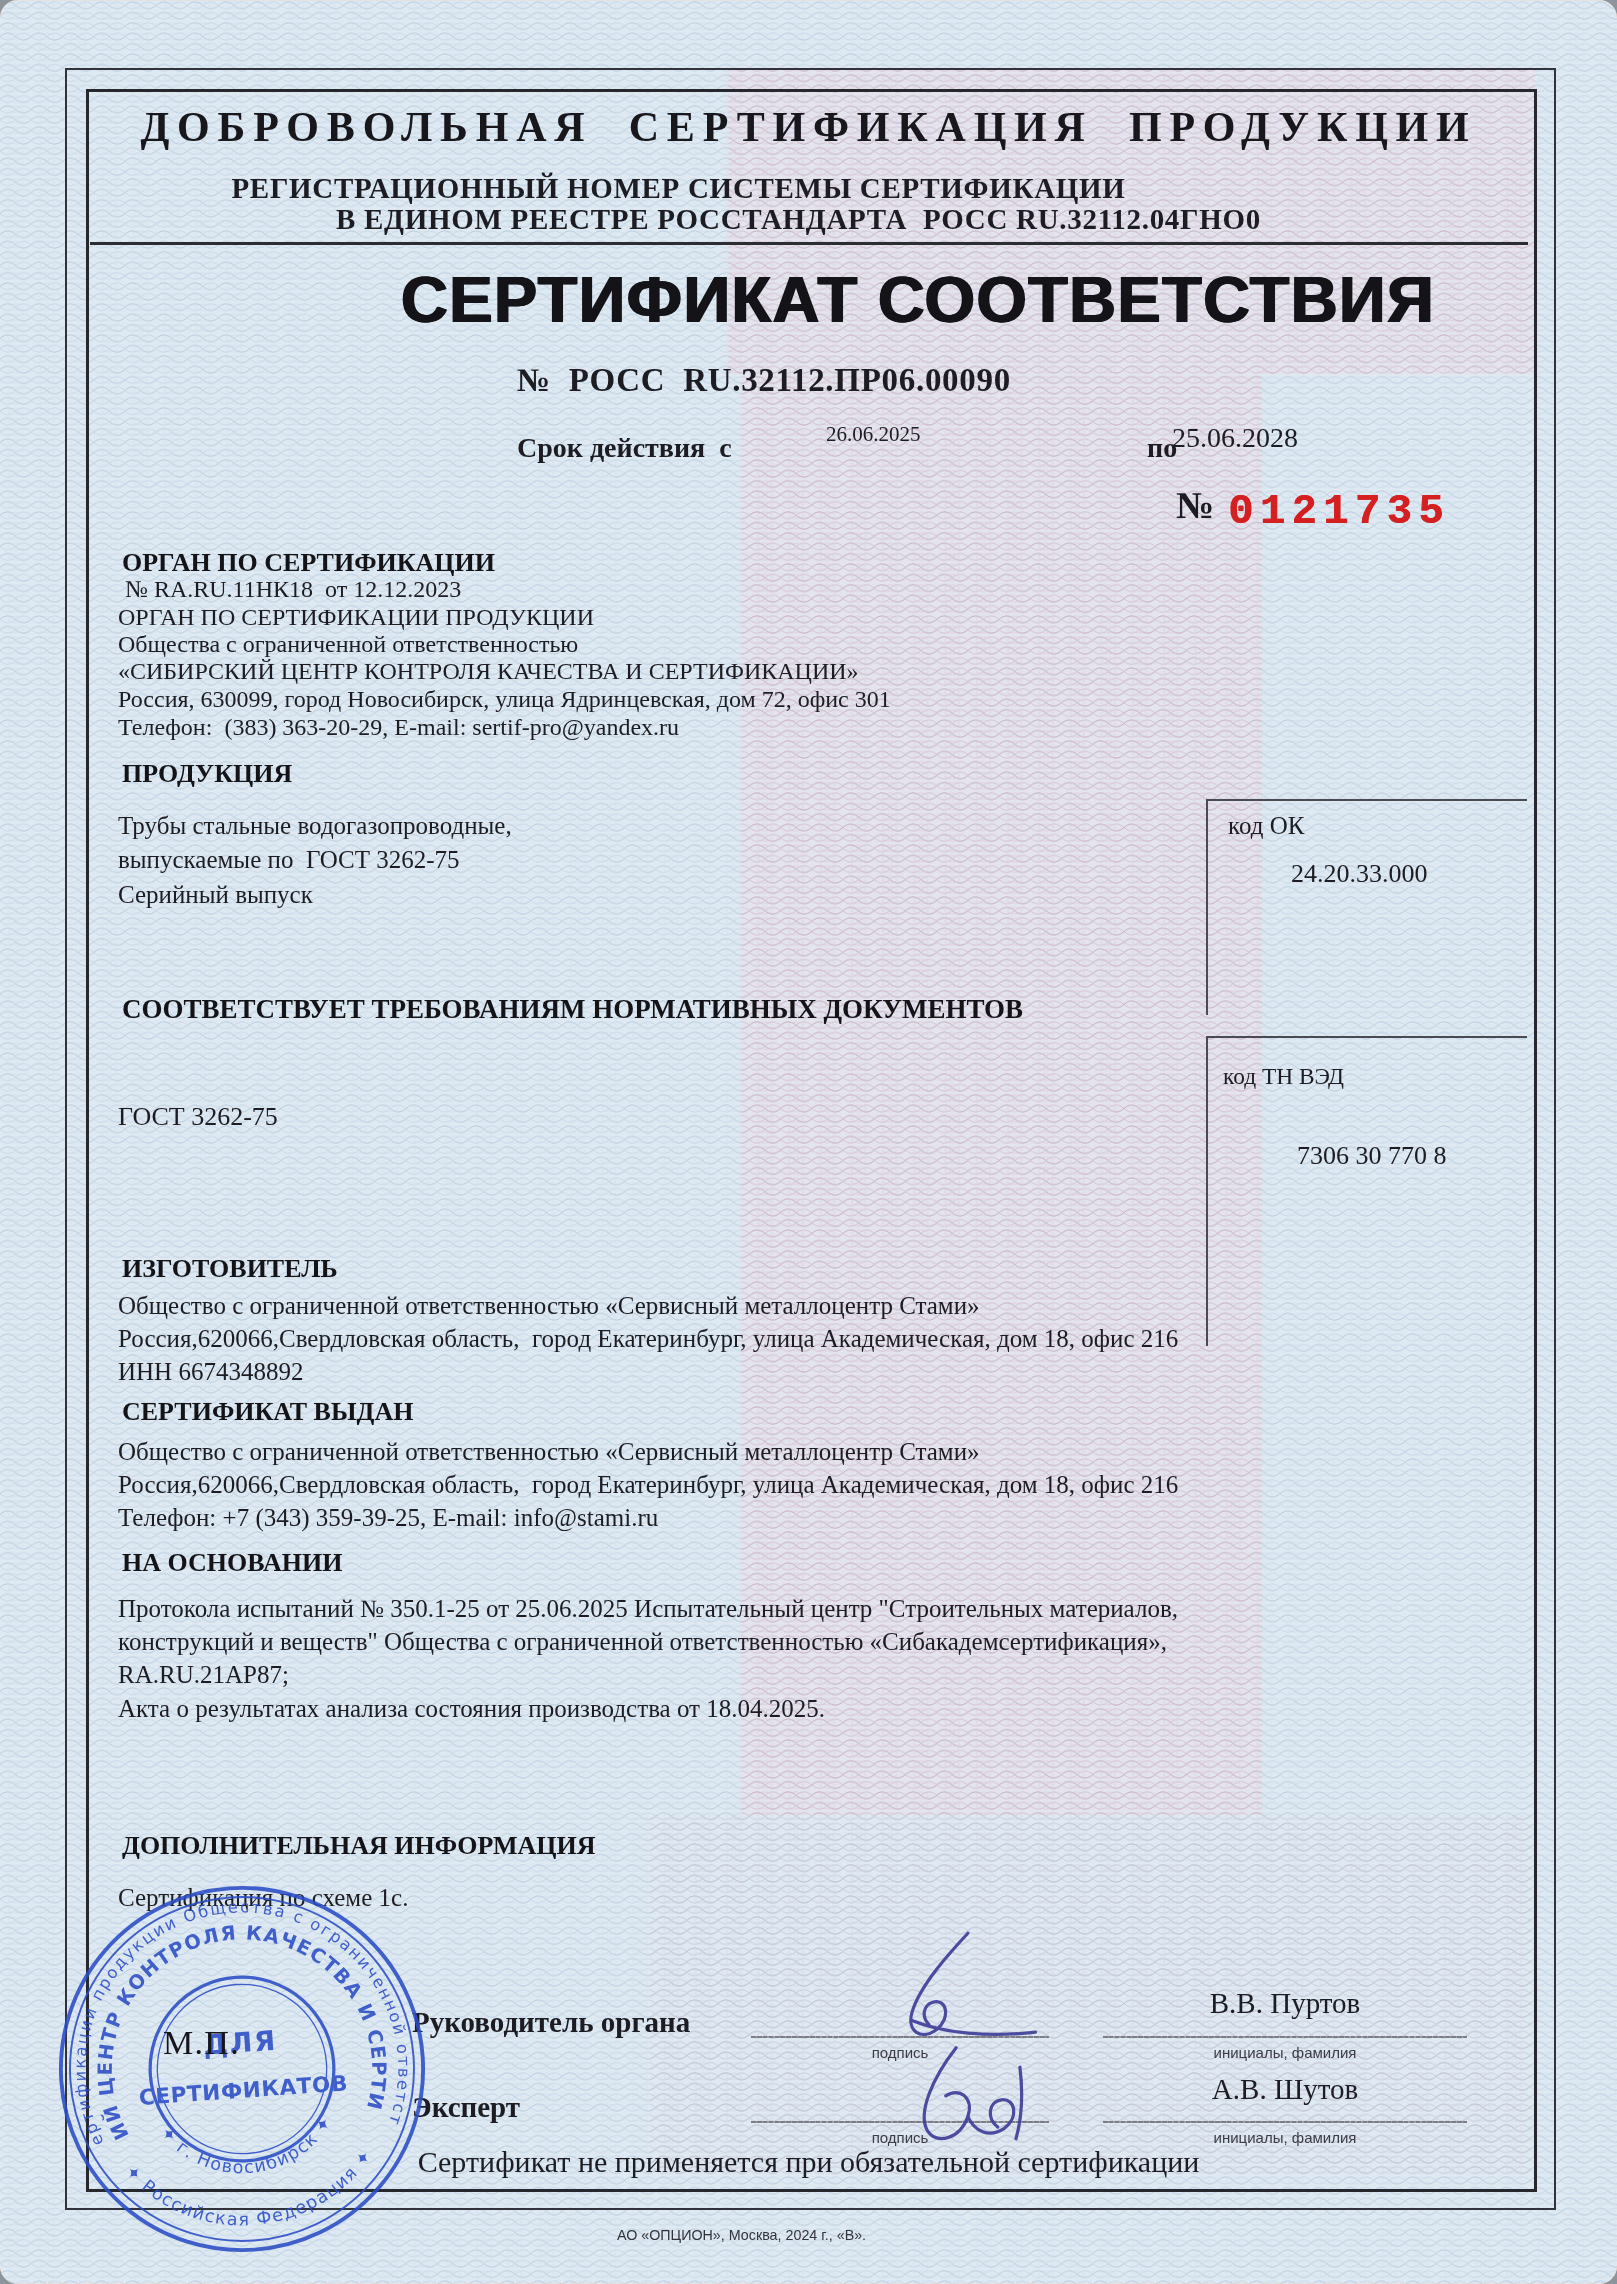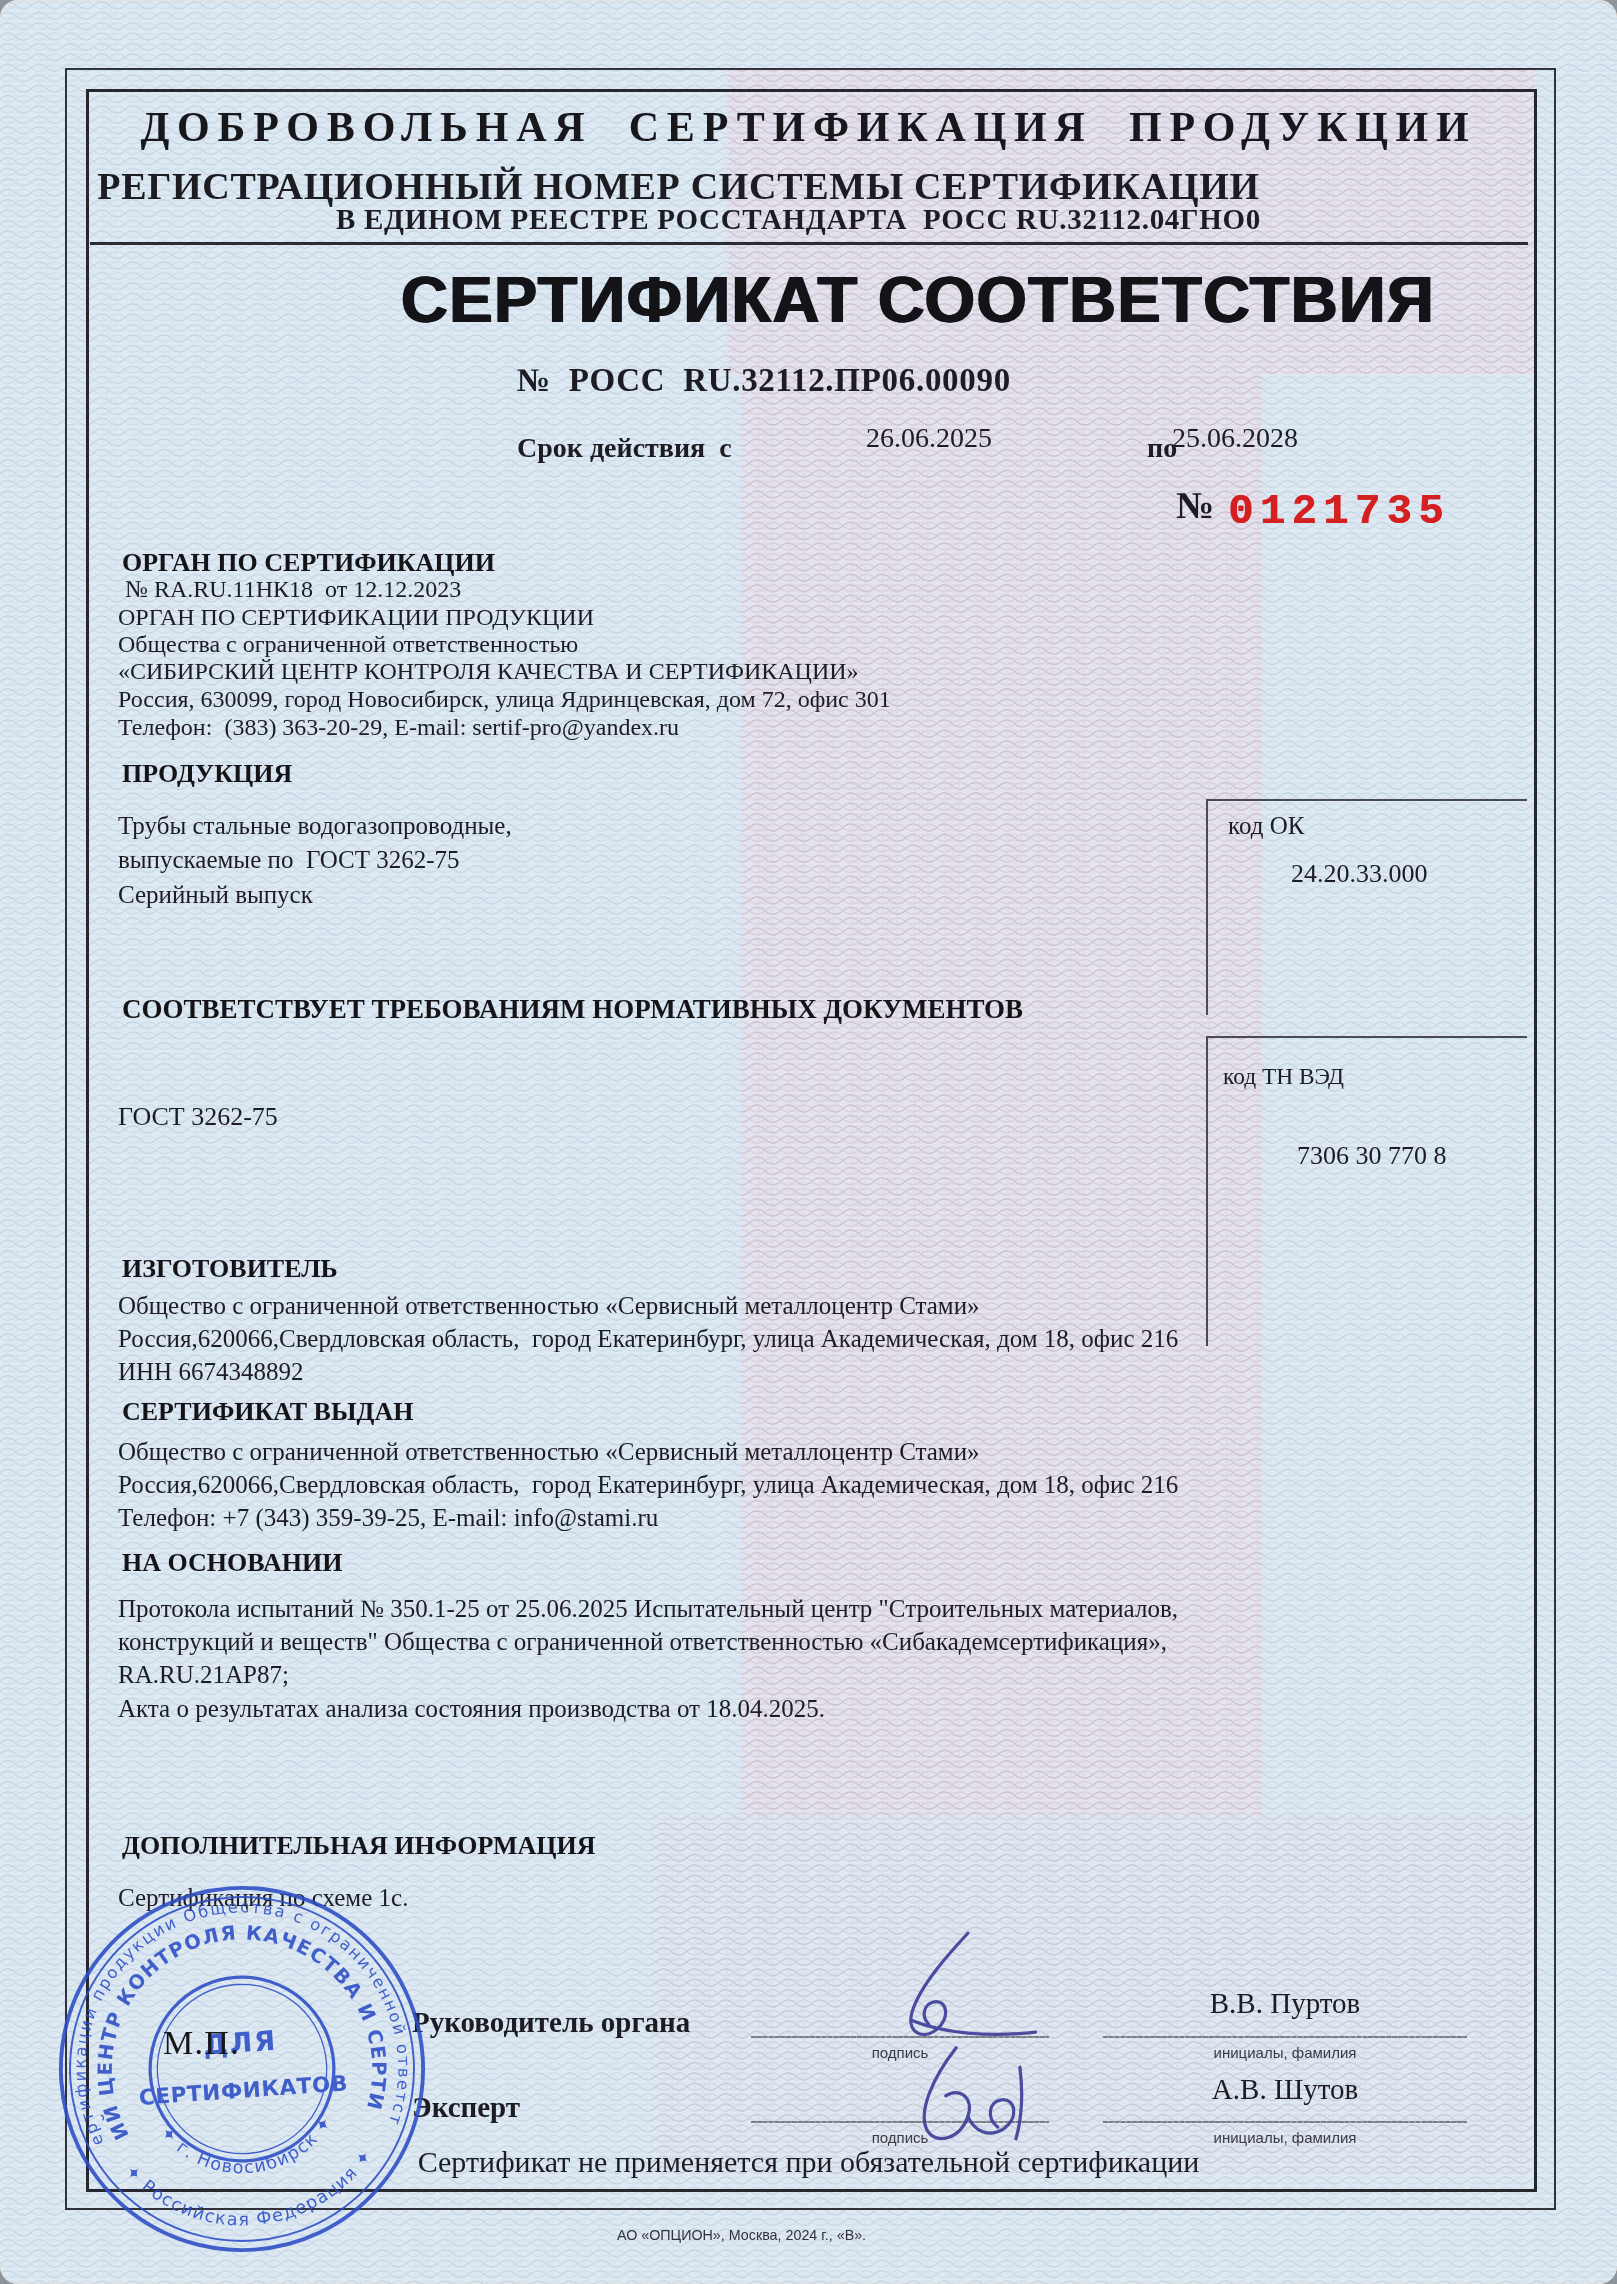--- a/index.html
+++ b/index.html
@@ -49,28 +49,28 @@
       <rect x="1140" y="575" width="800" height="2215" fill="url(#ppink)" opacity="0.75"></rect>
       <rect x="1000" y="2790" width="1354" height="555" fill="url(#ppink)" opacity="0.40"></rect>
     </g>
   </svg>
 
   <div class="frame-outer"></div>
   <div class="frame-inner"></div>
   <div class="rule" style="left:90px;top:242px;width:1438px;height:3.3px;"></div>
 
   <div class="abs serif b bigtitle center" style="left:0;top:103px;width:1617px;font-size:42px;">ДОБРОВОЛЬНАЯ СЕРТИФИКАЦИЯ ПРОДУКЦИИ</div>
-  <div class="abs serif b center ink" style="left:0;top:164px;width:1357px;font-size:38px;letter-spacing:0.7px;">РЕГИСТРАЦИОННЫЙ НОМЕР СИСТЕМЫ СЕРТИФИКАЦИИ</div>
+  <div class="abs serif b center ink" style="left:0;top:172px;width:1357px;font-size:29px;letter-spacing:0.7px;">РЕГИСТРАЦИОННЫЙ НОМЕР СИСТЕМЫ СЕРТИФИКАЦИИ</div>
   <div class="abs serif b center ink" style="left:0;top:203px;width:1597px;font-size:29px;letter-spacing:0.7px;">В ЕДИНОМ РЕЕСТРЕ РОССТАНДАРТА  РОСС RU.32112.04ГНО0</div>
 
   <div class="abs sans b doctitle" style="left:401px;top:262px;font-size:65px;">СЕРТИФИКАТ СООТВЕТСТВИЯ</div>
 
   <div class="abs serif b ink" style="left:517px;top:362px;font-size:33px;letter-spacing:0.7px;">№  РОСС  RU.32112.ПР06.00090</div>
   <div class="abs serif b ink" style="left:517px;top:432px;font-size:28px;">Срок действия  с</div>
-  <div class="abs serif ink" style="left:826px;top:422px;font-size:28px;margin-left:40px;">26.06.2025</div>
+  <div class="abs serif ink" style="left:826px;top:422px;font-size:21px;">26.06.2025</div>
   <div class="abs serif b ink" style="left:1099px;top:432px;font-size:28px;margin-left:48px;">по</div>
   <div class="abs serif ink" style="left:1172px;top:422px;font-size:28px;">25.06.2028</div>
   <div class="abs serif b ink" style="left:1176px;top:483px;font-size:38px;">№</div>
   <div class="abs mono b rednum" style="left:1228px;top:488px;font-size:42px;">0121735</div>
 
   <div class="abs serif heading" style="left:122px;top:548px;font-size:26px;">ОРГАН ПО СЕРТИФИКАЦИИ</div>
   <div class="abs serif ink" style="left:125px;top:576px;font-size:24px;">№ RA.RU.11НК18  от 12.12.2023</div>
   <div class="abs serif ink" style="left:118px;top:604px;font-size:24px;">ОРГАН ПО СЕРТИФИКАЦИИ ПРОДУКЦИИ</div>
   <div class="abs serif ink" style="left:118px;top:631px;font-size:24px;">Общества с ограниченной ответственностью</div>
   <div class="abs serif ink" style="left:118px;top:658px;font-size:24px;">«СИБИРСКИЙ ЦЕНТР КОНТРОЛЯ КАЧЕСТВА И СЕРТИФИКАЦИИ»</div>

